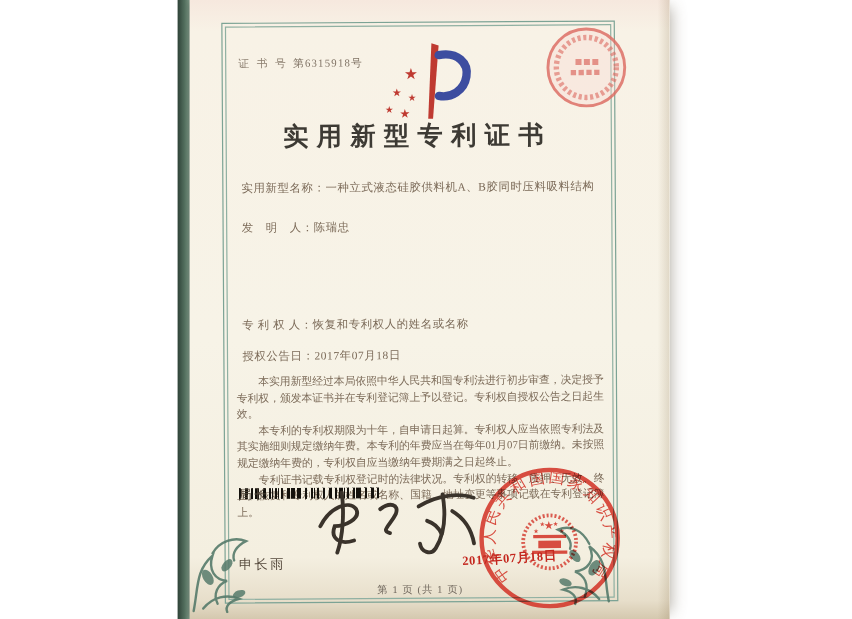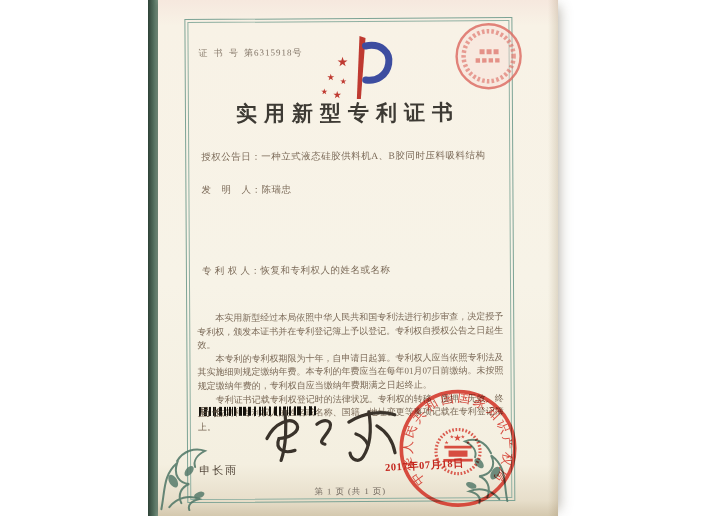--- a/index.html
+++ b/index.html
@@ -93,23 +93,24 @@
           <text x="18" y="33" font-size="13">★</text>
           <text x="8" y="47" font-size="9">★</text>
           <text x="21" y="51" font-size="8">★</text>
           <text x="2" y="61" font-size="8">★</text>
           <text x="14" y="65" font-size="10">★</text>
         </g>
       </svg>
 
       <div class="title">实用新型专利证书</div>
 
-      <div class="field f1"><span>授权公告日：</span><span>一种立式液态硅胶供料机A、B胶同时压料吸料结构</span></div>
+      <div class="field f1"><span>实用新型名称：</span><span>一种立式液态硅胶供料机A、B胶同时压料吸料结构</span></div>
       <div class="field f2"><span>发　明　人：</span><span>陈瑞忠</span></div>
       <div class="field f5"><span>专 利 权 人：</span><span>恢复和专利权人的姓名或名称</span></div>
+      <div class="field f6"><span>授权公告日：</span><span>2017年07月18日</span></div>
 
       <div class="paras">
         <p>本实用新型经过本局依照中华人民共和国专利法进行初步审查，决定授予专利权，颁发本证书并在专利登记簿上予以登记。专利权自授权公告之日起生效。</p>
         <p>本专利的专利权期限为十年，自申请日起算。专利权人应当依照专利法及其实施细则规定缴纳年费。本专利的年费应当在每年01月07日前缴纳。未按照规定缴纳年费的，专利权自应当缴纳年费期满之日起终止。</p>
         <p>专利证书记载专利权登记时的法律状况。专利权的转移、质押、无效、终止、恢复和专利权人的姓名或名称、国籍、地址变更等事项记载在专利登记簿上。</p>
       </div>
 
       <div class="barcode"></div>
 
       <div class="signer s1">局长</div>

